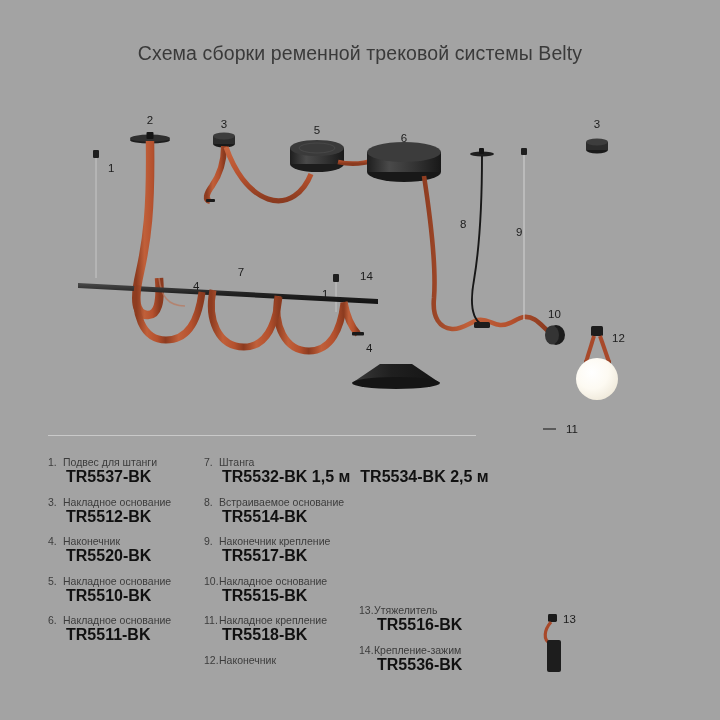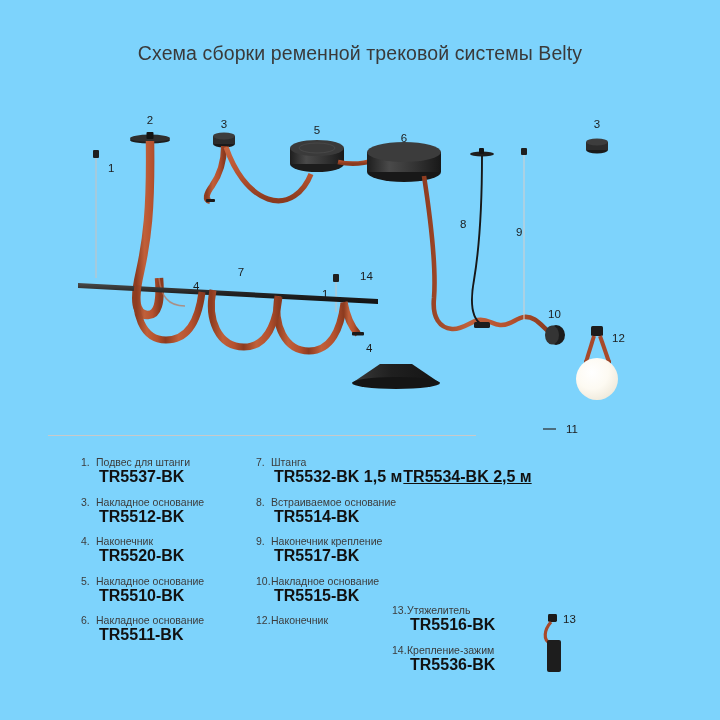--- a/index.html
+++ b/index.html
@@ -13,21 +13,21 @@
     font-family: "Liberation Sans", sans-serif;
     color: #2b2b2b;
     overflow: hidden;
     position: relative;
   }
 
   #page {
     position: relative;
     width: 720px;
     height: 720px;
-    background: #7dd3fc;
+    background: #a3a3a3;
   }
 
   
   .title {
     position: absolute;
     top: 42px;
     left: 0;
     width: 720px;
     text-align: center;
     font-size: 19.5px;
@@ -65,24 +65,23 @@
   
   .legend {
     position: absolute;
     left: 48px;
     top: 455px;
     width: 640px;
   }
   .legend-col {
     position: absolute;
     top: 0;
-    margin-left: 33px;
   }
   .legend-col.c1 { left: 0px;   width: 185px; }
-  .legend-col.c2 { left: 175px; width: 215px; }
+  .legend-col.c2 { left: 156px; width: 215px; }
   .legend-col.c3 { left: 311px; width: 220px; top: 148px; }
 
   .legend-item {
     margin-bottom: 10.5px;
   }
   .legend-line1 {
     font-size: 10.5px;
     color: #3c3c3c;
     white-space: nowrap;
     line-height: 14px;
@@ -92,21 +91,21 @@
     min-width: 15px;
   }
   .legend-line2 {
     font-size: 16px;
     font-weight: bold;
     color: #111111;
     padding-left: 18px;
     line-height: 15px;
     white-space: nowrap;
   }
-  .sku-extra { padding-left: 1px; text-decoration: underline; }
+  .sku-extra { padding-left: 10px; }
 </style>
 </head>
 <body>
 
 <div id="page">
 
   <div class="title">Схема сборки ременной трековой системы Belty</div>
 
   <div class="diagram">
     <svg width="720" height="320" viewBox="0 0 720 320">
@@ -346,20 +345,26 @@
         <div class="legend-line2">TR5517-BK</div>
       </div>
       <div class="legend-item">
         <div class="legend-line1">
           <span class="legend-num">10.</span><span>Накладное основание</span>
         </div>
         <div class="legend-line2">TR5515-BK</div>
       </div>
       <div class="legend-item">
         <div class="legend-line1">
+          <span class="legend-num">11.</span><span>Накладное крепление</span>
+        </div>
+        <div class="legend-line2">TR5518-BK</div>
+      </div>
+      <div class="legend-item">
+        <div class="legend-line1">
           <span class="legend-num">12.</span><span>Наконечник</span>
         </div>
       </div>
     </div>
 
     <div class="legend-col c3">
       <div class="legend-item">
         <div class="legend-line1">
           <span class="legend-num">13.</span><span>Утяжелитель</span>
         </div>

